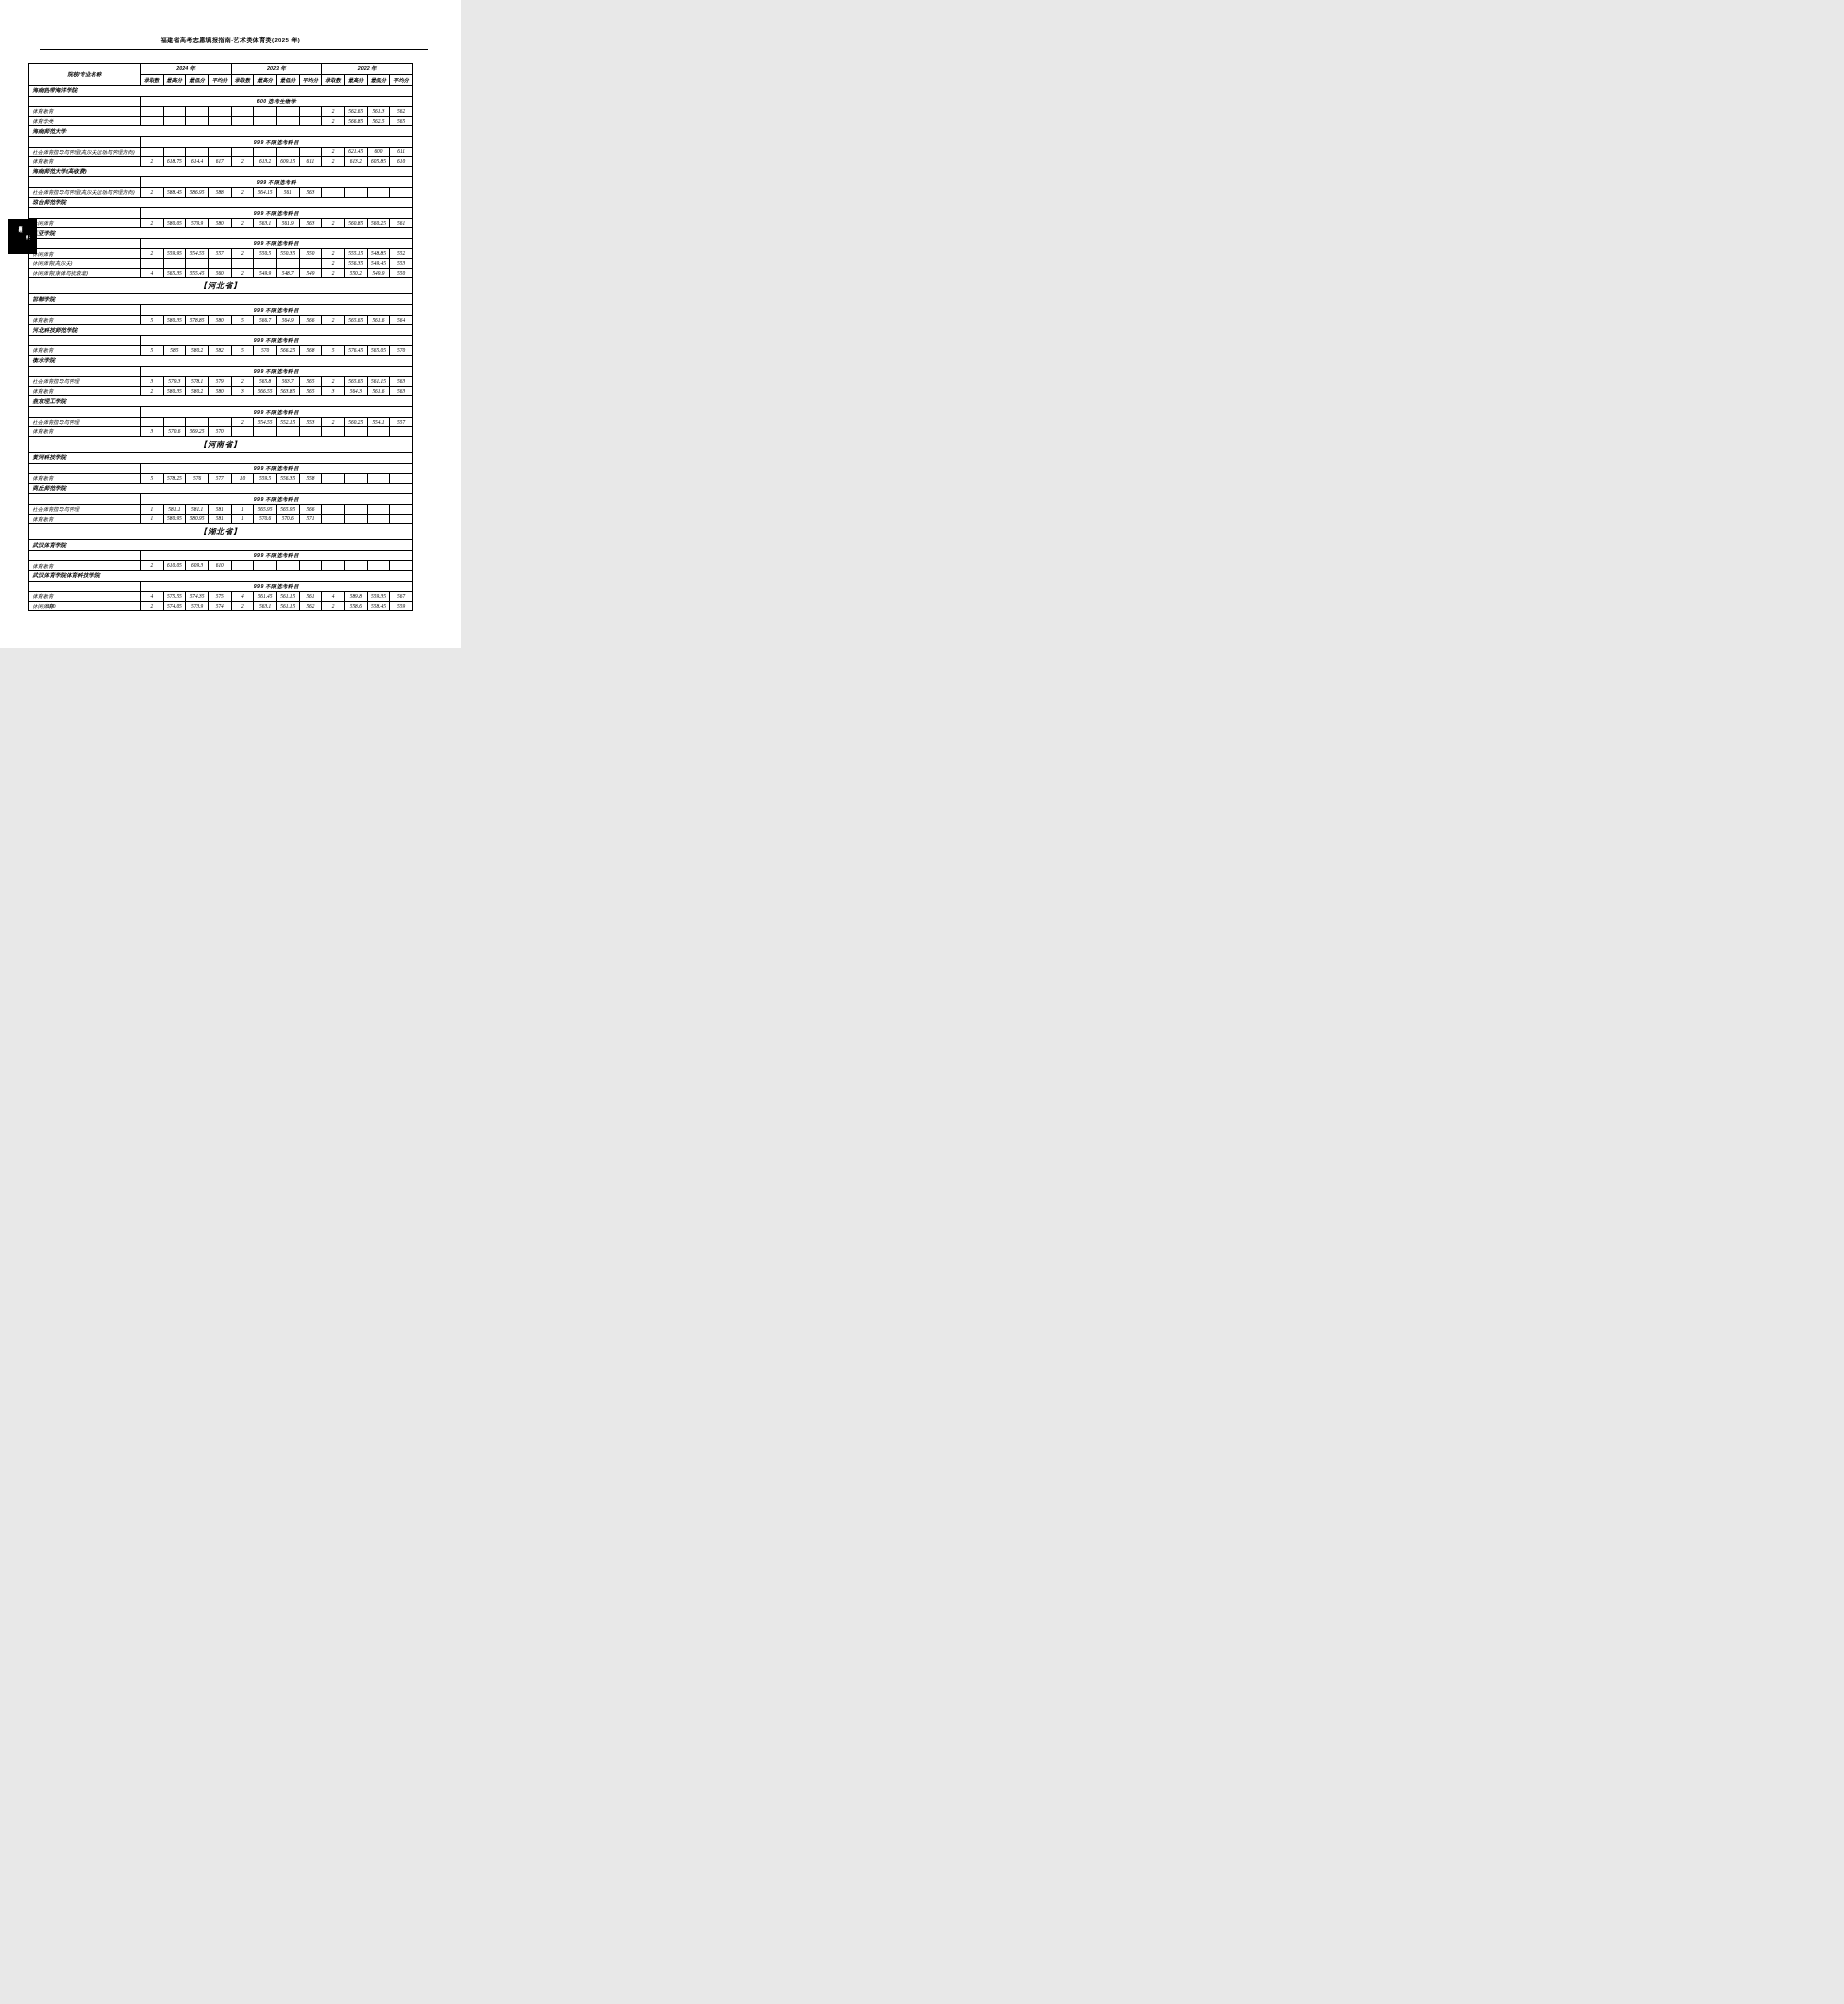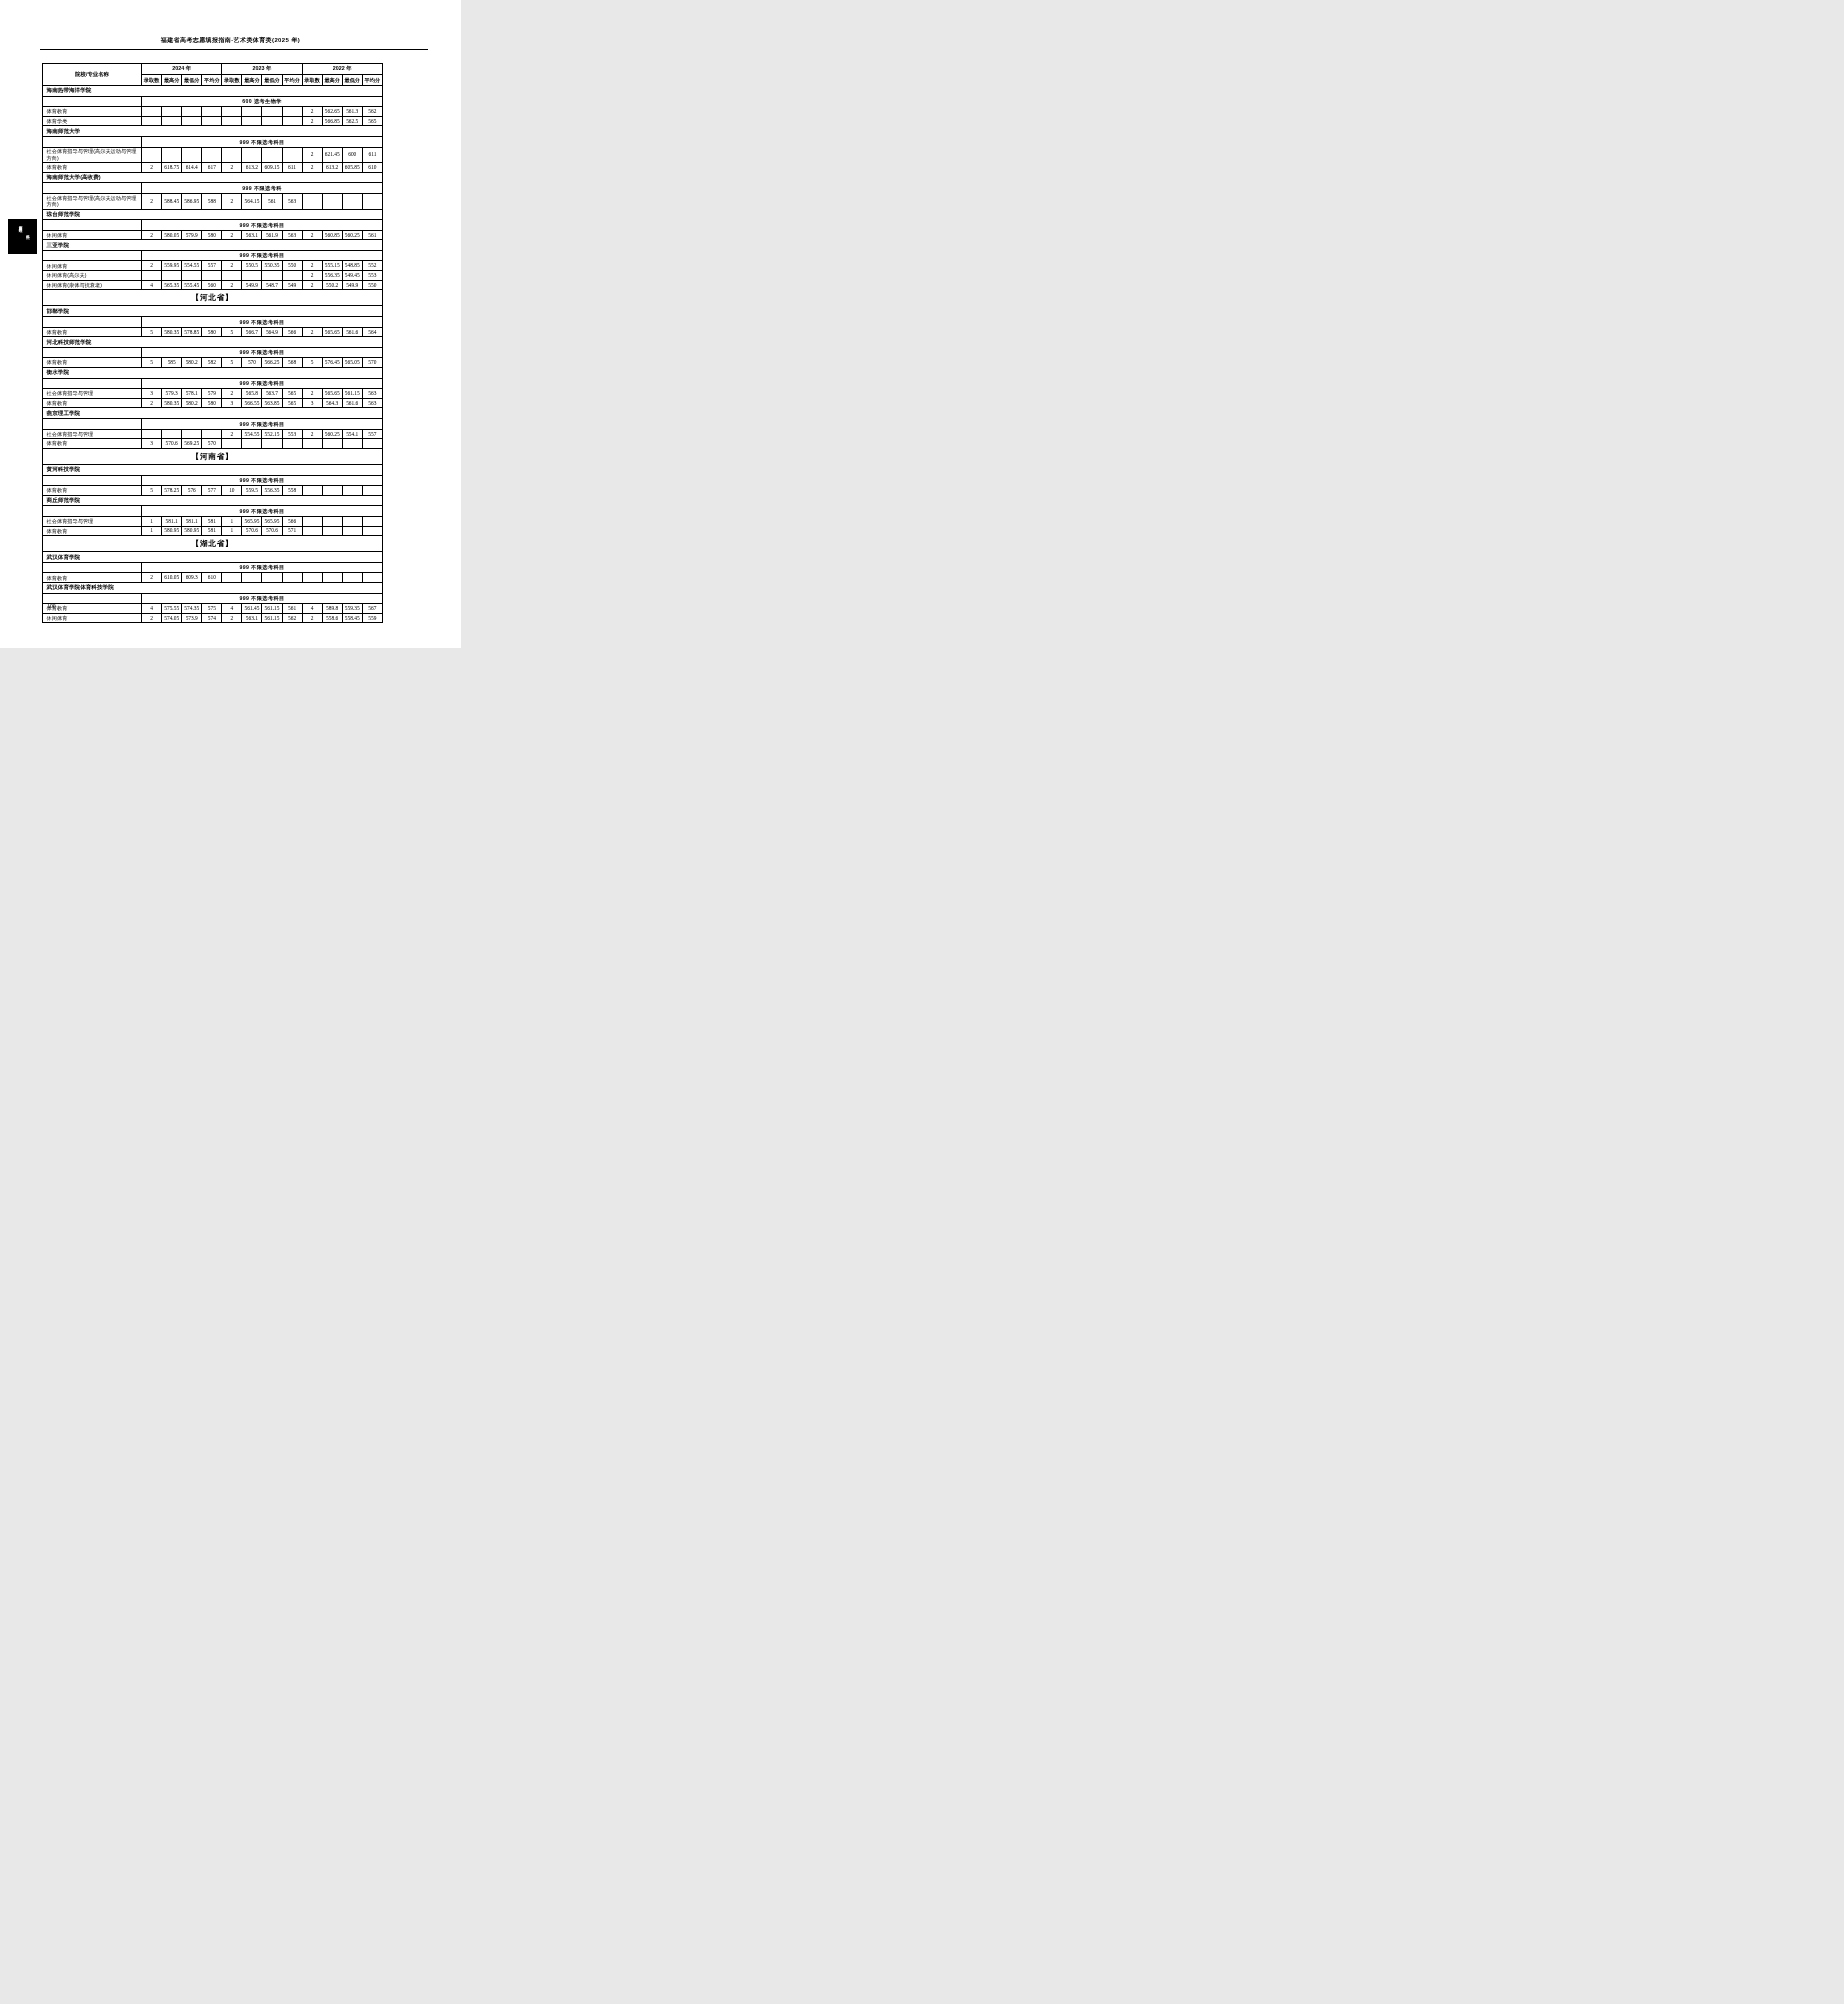--- a/index.html
+++ b/index.html
@@ -8,23 +8,24 @@
     font-family:"Liberation Sans", sans-serif; color:#000; overflow:hidden;
   }
   .page-title {
     position:absolute; top:36px; left:0; width:100%;
     text-align:center; font-size:6px; font-weight:bold; letter-spacing:0.4px;
   }
   .title-rule {
     position:absolute; top:49px; left:40px; width:388px; height:0.8px; background:#000;
   }
   table.scores {
-    position:absolute; left:42px; top:63px; width:341px;
+    position:absolute; left:28px; top:63px; width:385px;
     border-collapse:collapse; table-layout:fixed;
     border:1.2px solid #000;
+    font-style:italic;
   }
   col.c-name { width:29.1%; }
   col.c-num  { width:5.9%; }
   .scores th, .scores td {
     border:solid #000; border-width:0.8px 0.4px;
     padding:0; overflow:hidden; vertical-align:middle;
     font-size:5.2px; line-height:1.25;
   }
   .scores thead th { font-weight:bold; text-align:center; }
   .scores tr.year-row th { height:9.6px; font-size:5.4px; }

